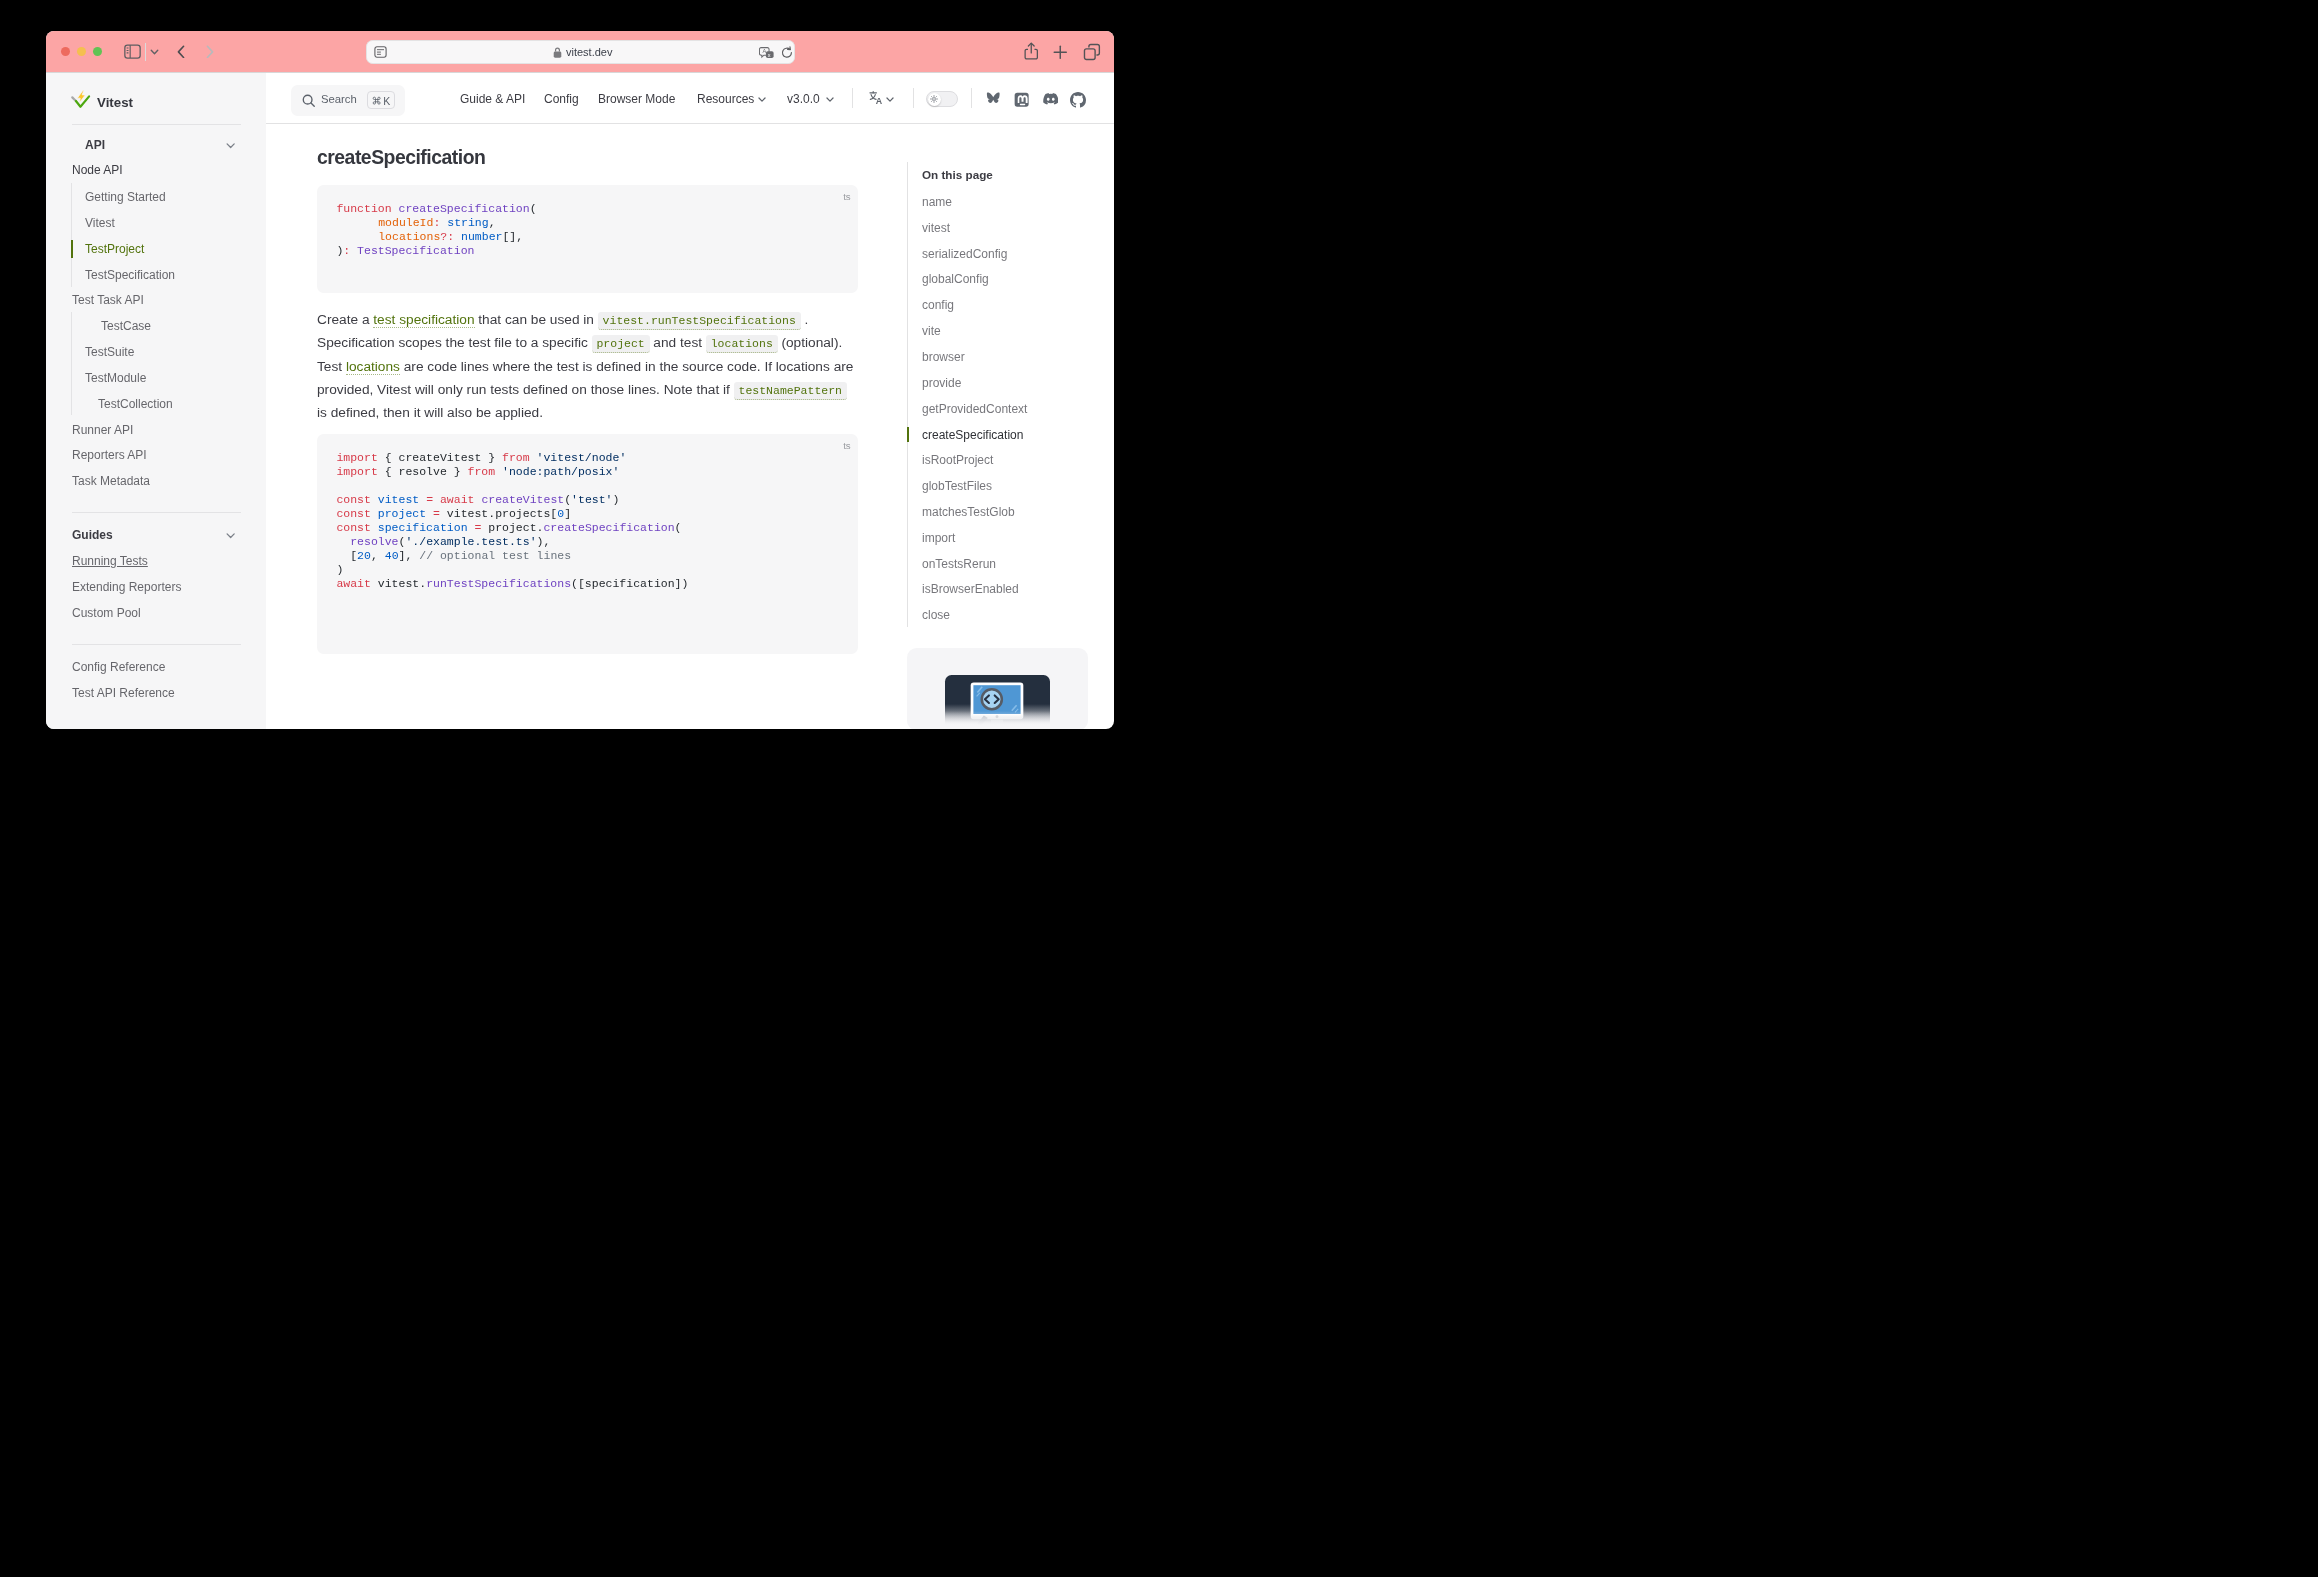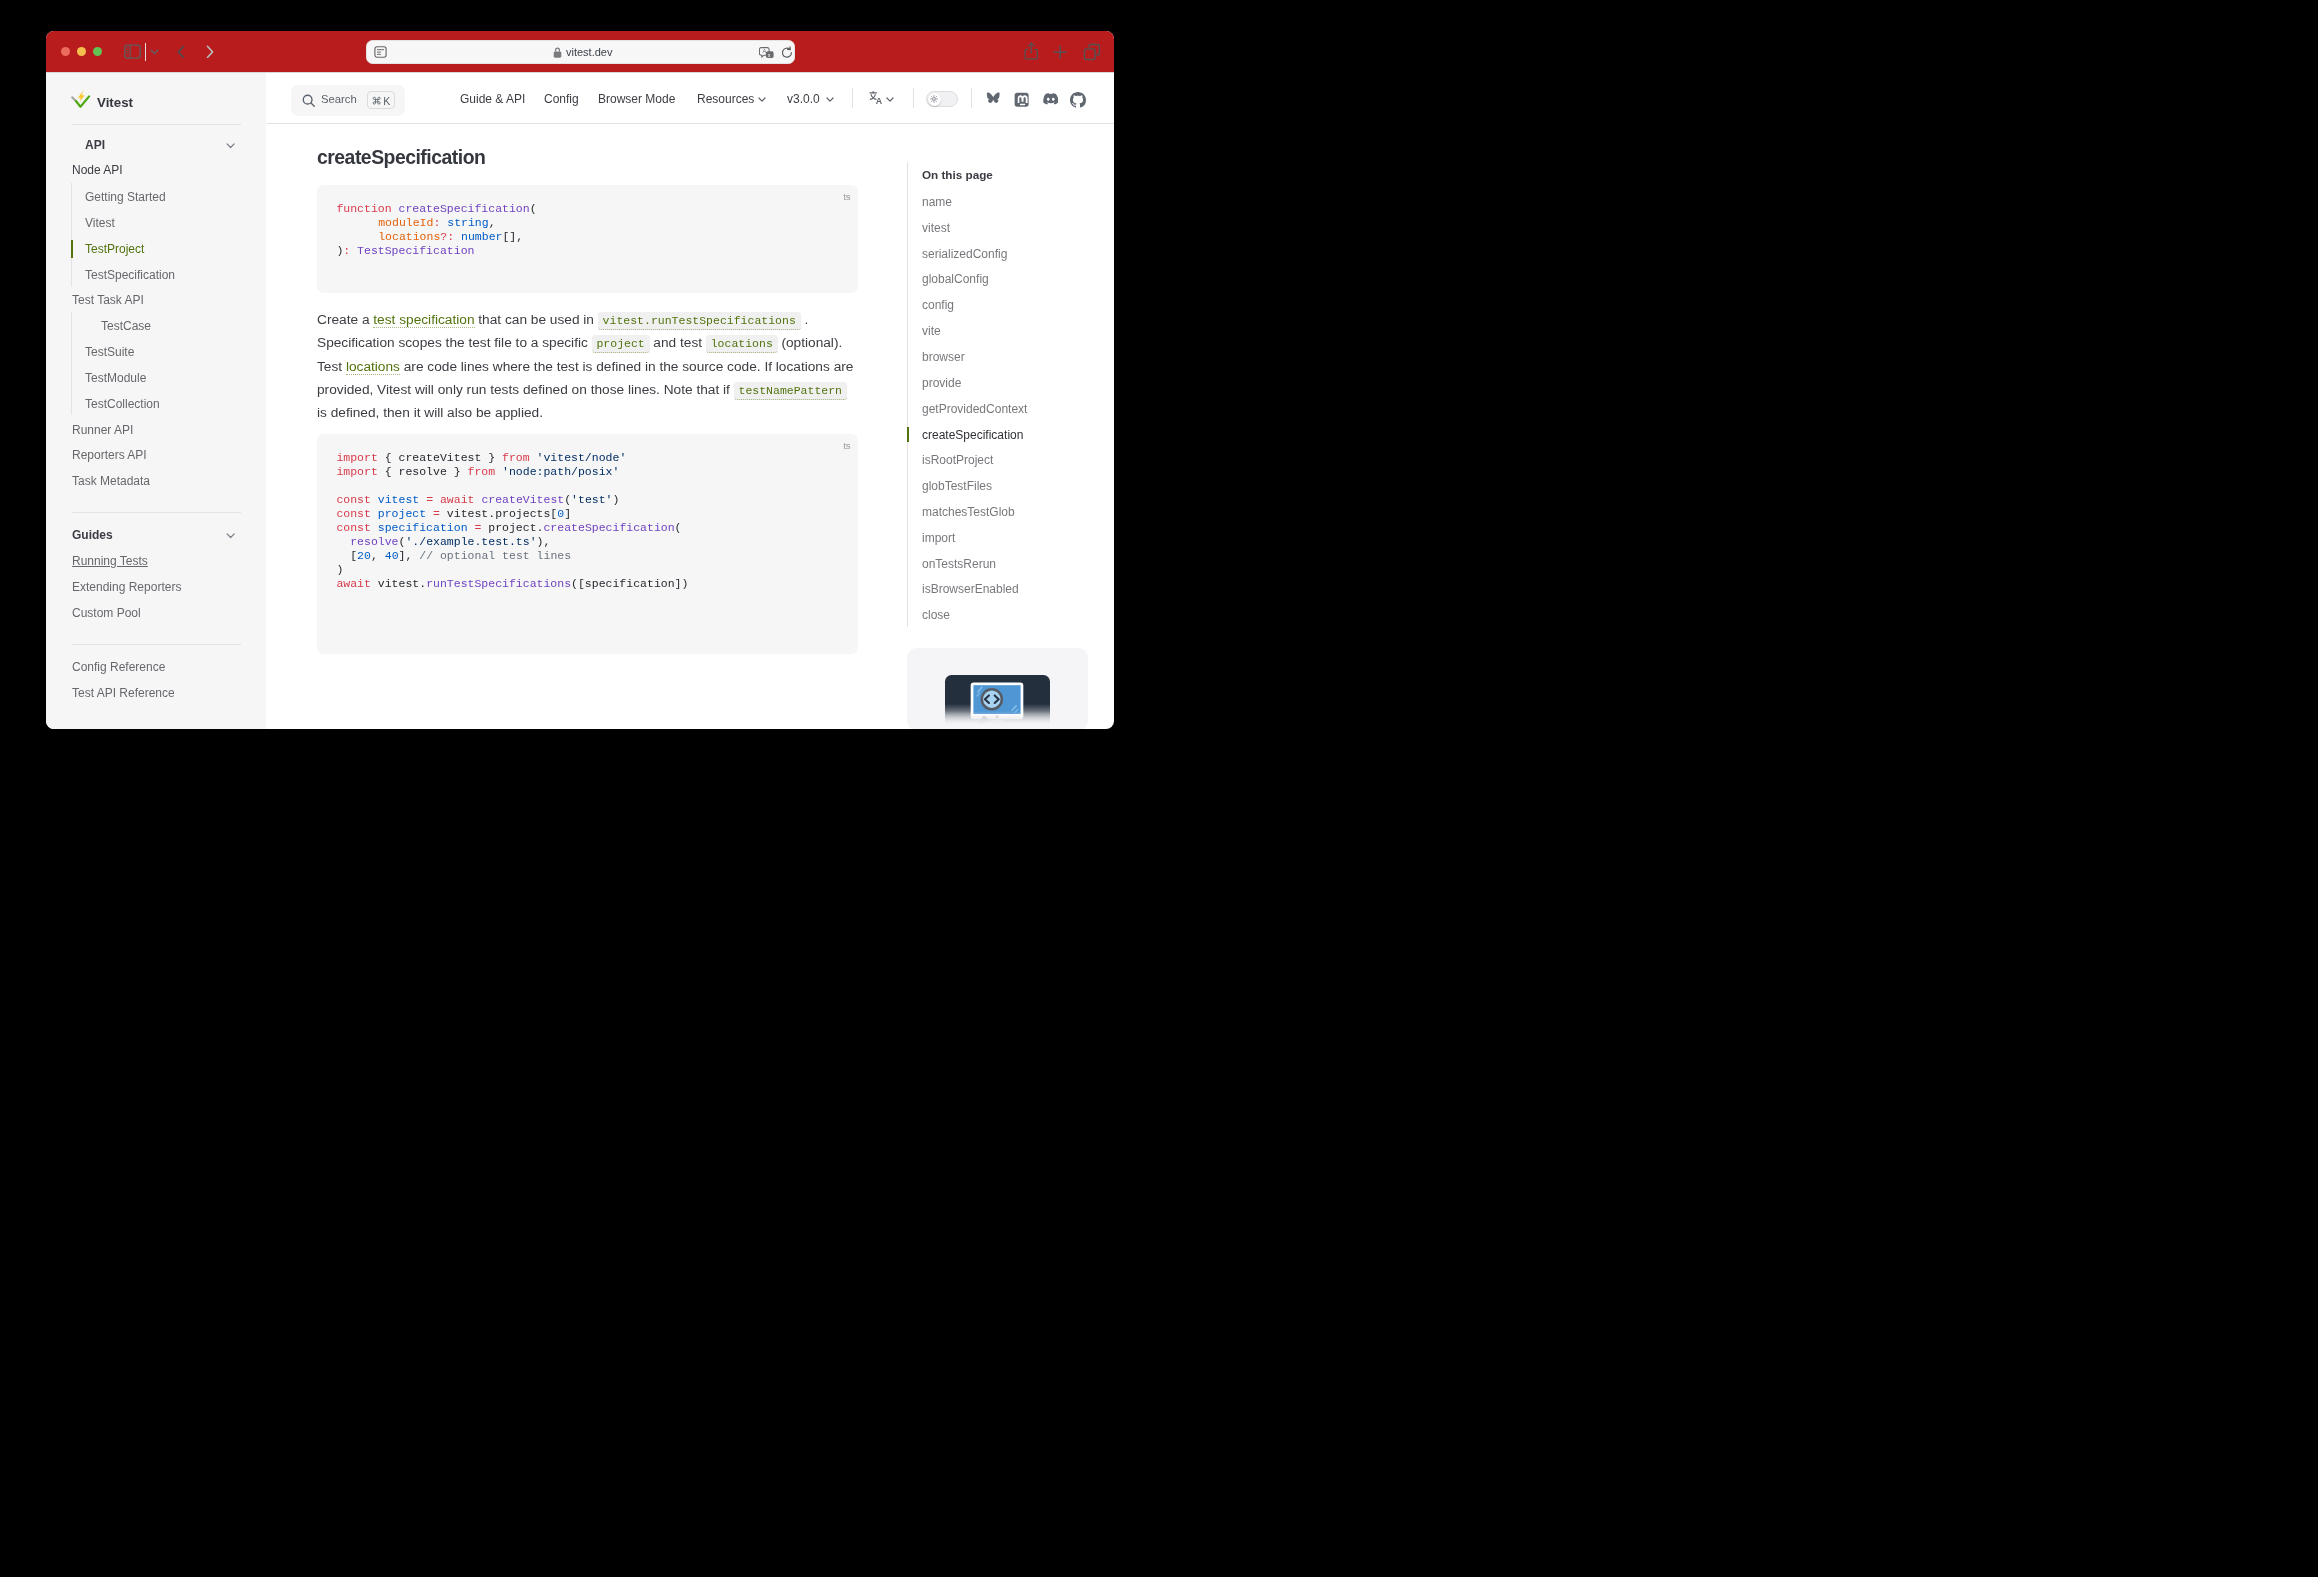--- a/index.html
+++ b/index.html
@@ -4,21 +4,21 @@
 <style>
   * { margin:0; padding:0; box-sizing:border-box; }
   html,body { width:1159px; height:789px; background:#000; overflow:hidden; }
   body { font-family:"Liberation Sans", sans-serif; }
   #win { position:absolute; left:46px; top:31px; width:1068px; height:698px;
          background:#fff; border-radius:8px; overflow:hidden; }
   .abs { position:absolute; }
 
   
   #tbar { position:absolute; left:0; top:0; width:100%; height:42px;
-          background:#b91c1c; border-bottom:0.8px solid #d8d7d8; }
+          background:#fca5a5; border-bottom:0.8px solid #d8d7d8; }
   .tl { position:absolute; top:16px; width:9px; height:9px; border-radius:50%; }
   #urlbar { position:absolute; left:320px; top:9.3px; width:429px; height:23.4px;
             background:#f8f7f8; border:0.8px solid #e4e3e4; border-radius:6.5px; }
   .tico { color:#5d5d60; }
 
   
   #sidebar { position:absolute; left:0; top:42px; width:220px; bottom:0; background:#f6f6f7; }
   #navline { position:absolute; left:220px; right:0; top:92px; height:0.8px; background:#e2e2e3; }
 
   
@@ -140,21 +140,21 @@
     <div class="sit l2" style="top:117px;">Getting Started</div>
     <div class="sit l2" style="top:143px;">Vitest</div>
     <div class="abs" style="left:25px;top:167px;width:1.6px;height:18px;background:#52730d;"></div>
     <div class="sit l2" style="top:169px;color:#52730d;">TestProject</div>
     <div class="sit l2" style="top:195px;">TestSpecification</div>
     <div class="sit l1" style="top:220px;">Test Task API</div>
     <div class="iline" style="top:239px;height:103px;"></div>
     <div class="sit l2" style="top:246px;margin-left:16px;">TestCase</div>
     <div class="sit l2" style="top:272px;">TestSuite</div>
     <div class="sit l2" style="top:298px;">TestModule</div>
-    <div class="sit l2" style="top:324px;">TestCollection</div>
+    <div class="sit l2" style="top:324px;margin-left:13px;">TestCollection</div>
     <div class="sit l1" style="top:350px;">Runner API</div>
     <div class="sit l1" style="top:375px;">Reporters API</div>
     <div class="sit l1" style="top:401px;">Task Metadata</div>
     <div class="sbdiv" style="top:439px;"></div>
     <div class="sgt" style="top:455px;">Guides</div>
     <svg class="chev" style="left:179px;top:457px;" viewBox="0 0 14 14">
         <polyline points="2.6,4.8 7,9.3 11.4,4.8" fill="none" stroke="#7d828a" stroke-width="1.6" stroke-linecap="round" stroke-linejoin="round"></polyline>
       </svg>
     <div class="sit l1" style="top:481px;text-decoration:underline;">Running Tests</div>
     <div class="sit l1" style="top:507px;">Extending Reporters</div>

